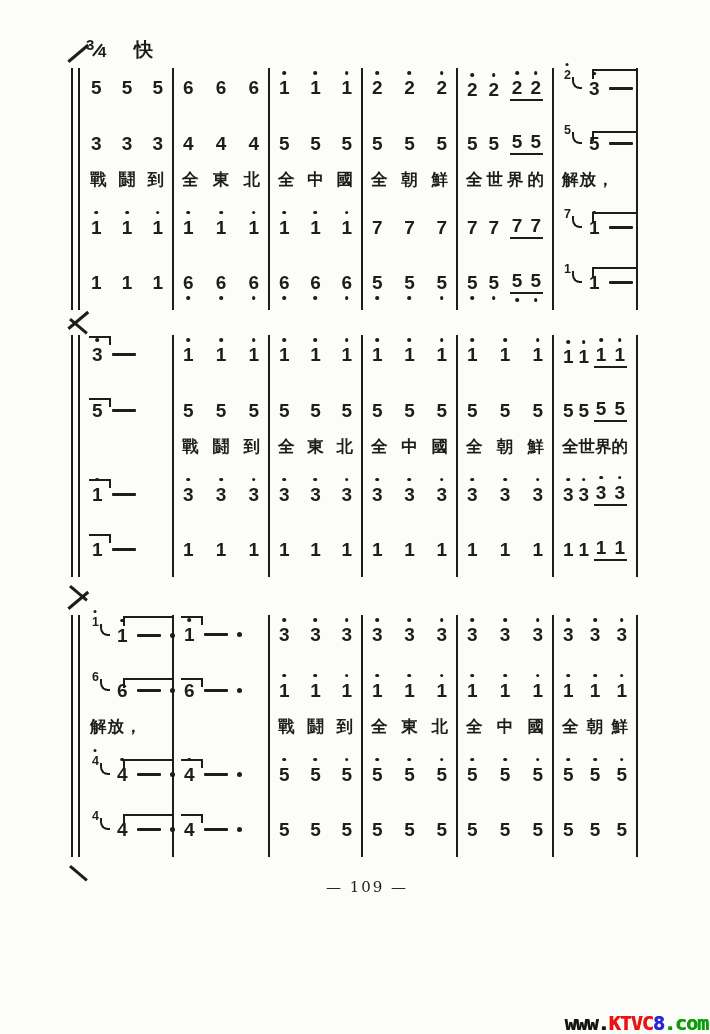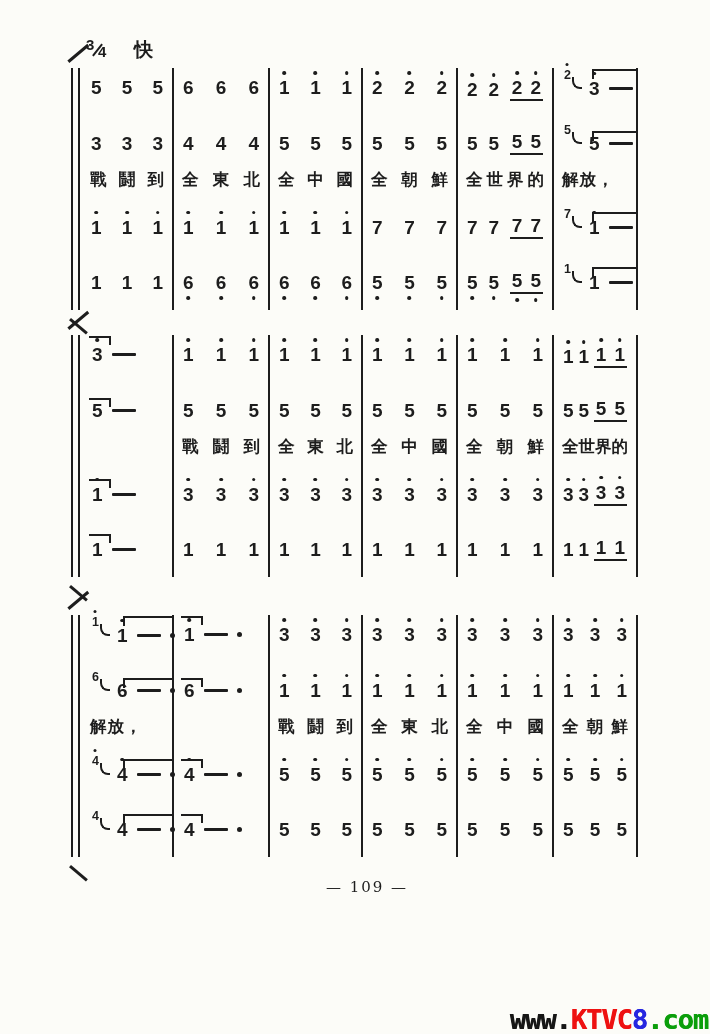--- a/index.html
+++ b/index.html
@@ -69,21 +69,21 @@
   .row-v4 .tieout,.row-v4 .tiein{top:13px;}
   
   .lyr{flex:1; display:flex; justify-content:space-between; padding:0 8px;
        font-size:16.5px; font-weight:bold; line-height:1.2;}
   .lyr.packed{justify-content:flex-start; gap:1px;}
   .lchar{white-space:nowrap;}
   
   .pageno{position:absolute; top:878px; left:12px; width:100%; text-align:center;
           font-family:"DejaVu Serif",serif; font-size:15px; letter-spacing:2px;}
   .watermark{position:absolute; right:2px; bottom:1px;
-             font-family:"DejaVu Sans Mono",monospace; font-weight:bold; font-size:27px; line-height:1;
+             font-family:"DejaVu Sans Mono",monospace; font-weight:bold; font-size:20px; line-height:1;
              letter-spacing:-1px; text-shadow:0.6px 0 0 currentColor;}
   .wm-www{color:#161616;}
   .wm-ktvc{color:#ee1111; text-shadow:0.6px 0 0 #ee1111;}
   .wm-8{color:#2626e0; text-shadow:0.6px 0 0 #2626e0;}
   .wm-com{color:#0b9e0b; text-shadow:0.6px 0 0 #0b9e0b;}
 </style>
 </head>
 <body>
 
 <div class="page">

